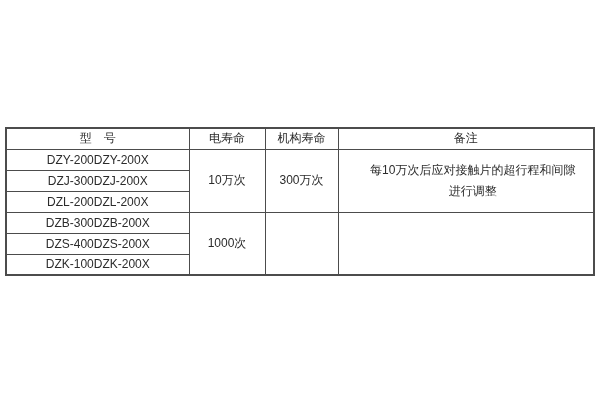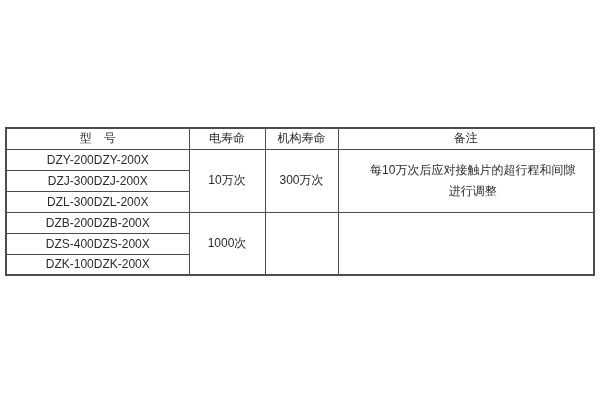--- a/index.html
+++ b/index.html
@@ -95,29 +95,29 @@
         <td>
           <div class="model-pair">
             <span>DZJ-300</span>
             <span>DZJ-200X</span>
           </div>
         </td>
       </tr>
       <tr>
         <td>
           <div class="model-pair">
-            <span>DZL-300</span>
+            <span>DZL-200</span>
             <span>DZL-200X</span>
           </div>
         </td>
       </tr>
       <tr>
         <td>
           <div class="model-pair">
-            <span>DZB-200</span>
+            <span>DZB-300</span>
             <span>DZB-200X</span>
           </div>
         </td>
         <td rowspan="3">1000次</td>
         <td rowspan="3"></td>
         <td rowspan="3" class="remark-cell">
           <div class="remark-line"></div>
           <div class="remark-line"></div>
         </td>
       </tr>

